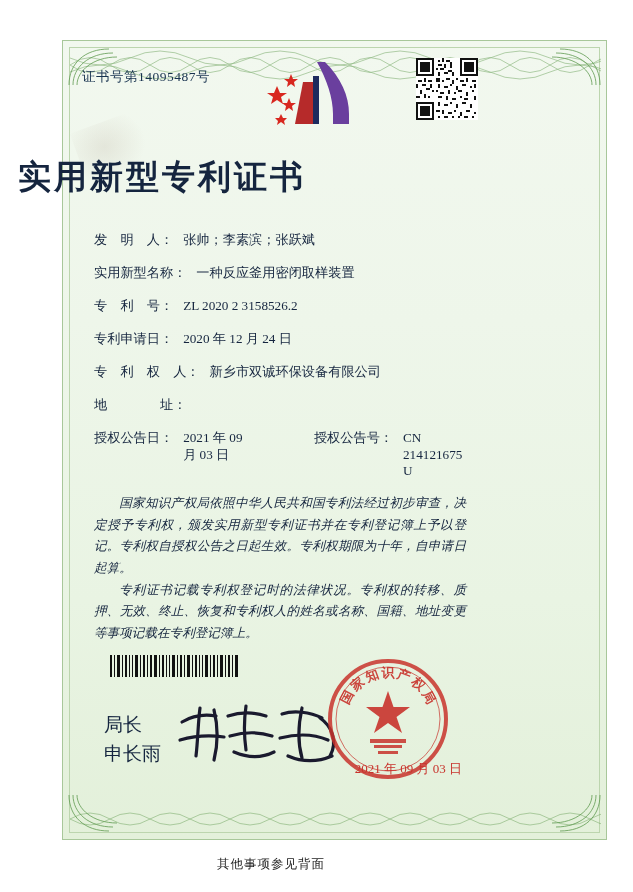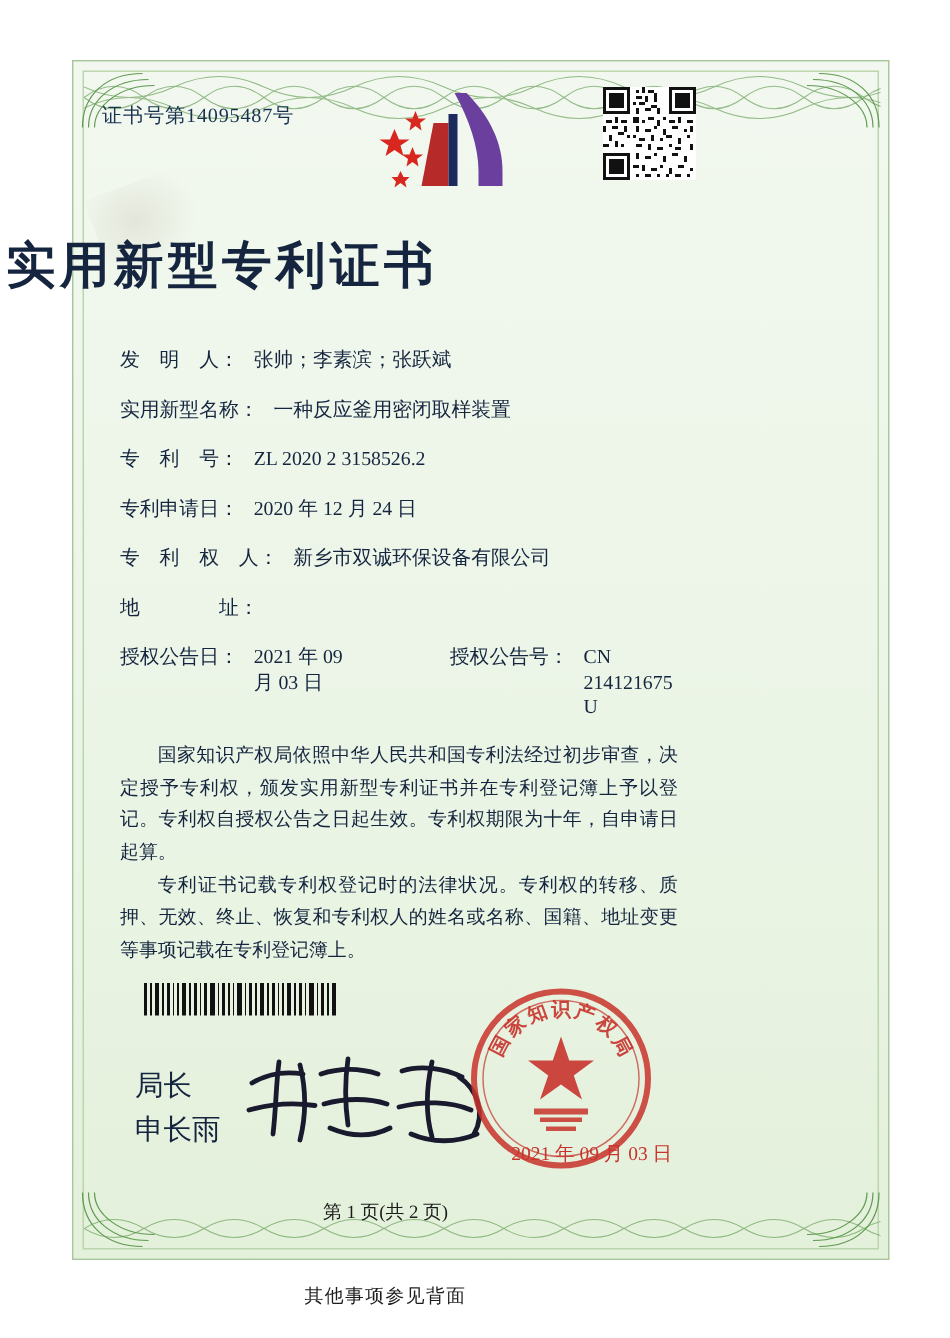--- a/index.html
+++ b/index.html
@@ -5,21 +5,21 @@
   html,body{margin:0;padding:0;}
   body{
     width:633px;height:892px;
     background:#ffffff;
     font-family:"Liberation Serif", serif;
     color:#1a1a1a;
     overflow:hidden;
     position:relative;
   }
   .page{
-    position:absolute;left:4px;top:0;width:506px;height:892px;
+    position:absolute;left:18px;top:0;width:506px;height:892px;
   }
   
   .cert{
     position:absolute;left:44px;top:40px;width:545px;height:800px;
     background:linear-gradient(180deg,#f2f8ef 0%, #eef6ea 35%, #e9f4e3 70%, #e3f0da 100%);
     border:1px solid #a8c79a;
     box-sizing:border-box;
   }
   
   .cert:before{
@@ -88,21 +88,21 @@
     justify-content:flex-start;
   }
   .frow .second{
     margin-left:60px;
   }
 
   .para{
     position:absolute;left:76px;right:58px;top:493px;
     font-size:12.6px;line-height:1.72;color:#15253f;text-align:justify;
   }
-  .para p{margin:0;text-indent:2em;}
+  .para p{margin:0;text-indent:2em;font-style:italic;}
 
   
   .barcode{
     position:absolute;left:90px;top:655px;width:132px;height:22px;
   }
 
   .sigblock{
     position:absolute;left:86px;top:710px;font-size:19px;color:#15253f;line-height:1.55;
   }
   .signature{
@@ -429,16 +429,15 @@
       <g fill="#c8332c" opacity="0.85">
         <rect x="46" y="84" width="36" height="4"></rect>
         <rect x="50" y="90" width="28" height="3"></rect>
         <rect x="54" y="96" width="20" height="3"></rect>
       </g>
     </svg>
   </div>
 
   <div class="sealdate">2021 年 09 月 03 日</div>
 
-  <div class="pageno">第 1 页(共 2 页)</div>
   <div class="footnote">其他事项参见背面</div>
 
 </div>
 
 </body></html>

